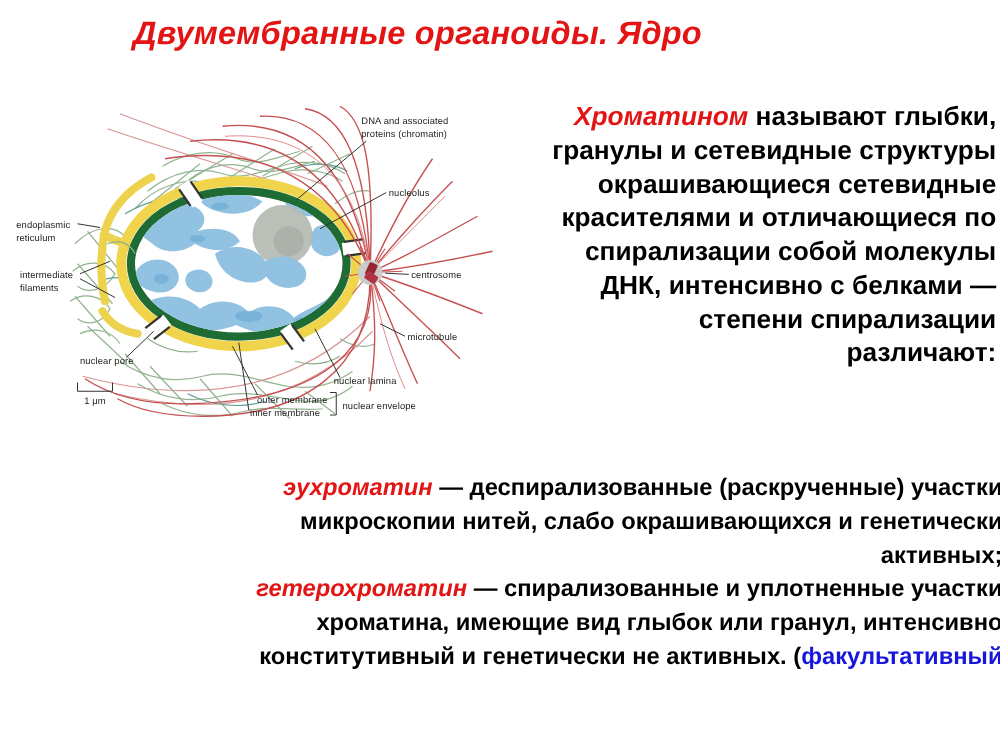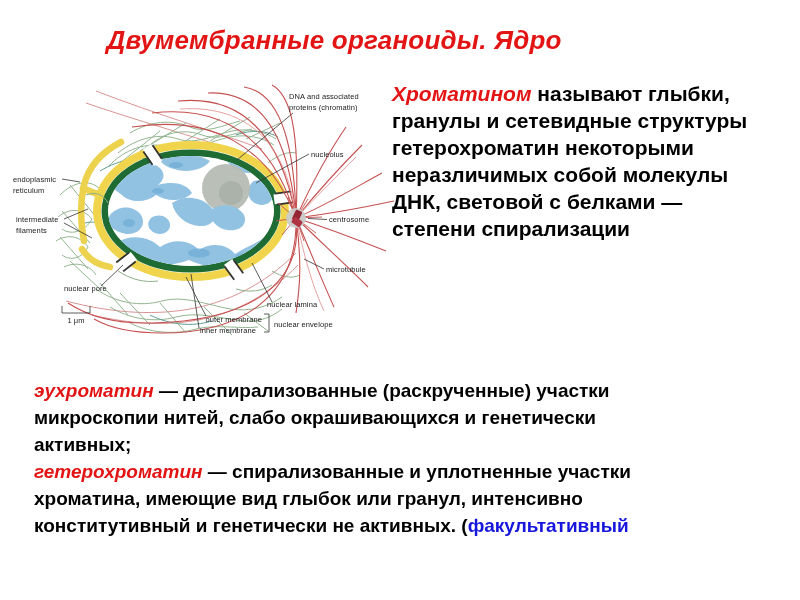--- a/index.html
+++ b/index.html
@@ -1,34 +1,34 @@
 <!DOCTYPE html>
 <html style="--title-red: #e31414; --highlight-blue: #1616dd; --body-text: #000000; --membrane-yellow: #f0d44c; --lamina-green: #1e6b33; --chromatin-blue: #92c2e2; --nucleolus-gray: #b6bcb4; --microtubule-red: #c65050; --filament-green: #8db08a; --er-yellow: #edd24d;"><head>
 <meta charset="utf-8">
 <style>
   html,body{margin:0;padding:0;background:#888;}
   .slide{
     position:relative;width:800px;height:600px;background:#ffffff;overflow:hidden;
     font-family:"Liberation Sans",sans-serif;color:var(--body-text,#000);
   }
   .title{
-    position:absolute;left:0;top:24px;width:668px;text-align:center;
+    position:absolute;left:0;top:10px;width:668px;text-align:center;
     font-size:26px;line-height:32px;font-weight:bold;font-style:italic;
     color:var(--title-red,#e31414);letter-spacing:.2px;
   }
   .diagram{position:absolute;left:0;top:75px;width:400px;height:300px;}
   .right-col{
     position:absolute;left:392px;top:80px;width:405px;
     font-size:21px;line-height:27px;font-weight:bold;
   }
   .bottom-block{
     position:absolute;left:34px;top:377px;width:768px;
     font-size:19px;line-height:27px;font-weight:bold;
   }
-  .tline{white-space:nowrap;}
+  .tline{white-space:nowrap;text-align:right;}
   .seg{color:var(--body-text,#000);}
   .seg-red{color:var(--title-red,#e31414);font-style:italic;}
   .seg-blue{color:var(--highlight-blue,#1616dd);}
   .dlabel{
     font-family:"Liberation Sans",sans-serif;font-size:7.5px;fill:#222;
     letter-spacing:.1px;
   }
   .pointer{stroke:#333;stroke-width:.8;fill:none;}
 </style>
 </head>
@@ -229,24 +229,26 @@
       <text class="dlabel" x="262" y="247" text-anchor="end">outer membrane</text>
       <text class="dlabel" x="256" y="258" text-anchor="end">inner membrane</text>
       <text class="dlabel" x="274" y="252">nuclear envelope</text>
       <text class="dlabel" x="267" y="232">nuclear lamina</text>
     </g>
   </svg>
 
   <div class="right-col">
       <div class="tline"><span class="seg seg-red">Хроматином</span><span class="seg"> называют глыбки,</span></div>
       <div class="tline"><span class="seg">гранулы и сетевидные структуры</span></div>
-      <div class="tline"><span class="seg">гетерохроматин некоторыми</span></div>
-      <div class="tline"><span class="seg">неразличимых собой молекулы</span></div>
-      <div class="tline"><span class="seg">ДНК, световой с белками —</span></div>
+      <div class="tline"><span class="seg">окрашивающиеся сетевидные</span></div>
+      <div class="tline"><span class="seg">красителями и отличающиеся по</span></div>
+      <div class="tline"><span class="seg">спирализации собой молекулы</span></div>
+      <div class="tline"><span class="seg">ДНК, интенсивно с белками —</span></div>
       <div class="tline"><span class="seg">степени спирализации</span></div>
+      <div class="tline"><span class="seg">различают:</span></div>
     </div>
 
   <div class="bottom-block">
       <div class="tline"><span class="seg seg-red">эухроматин</span><span class="seg"> — деспирализованные (раскрученные) участки</span></div>
       <div class="tline"><span class="seg">микроскопии нитей, слабо окрашивающихся и генетически</span></div>
       <div class="tline"><span class="seg">активных;</span></div>
       <div class="tline"><span class="seg seg-red">гетерохроматин</span><span class="seg"> — спирализованные и уплотненные участки</span></div>
       <div class="tline"><span class="seg">хроматина, имеющие вид глыбок или гранул, интенсивно</span></div>
       <div class="tline"><span class="seg">конститутивный и генетически не активных. (</span><span class="seg seg-blue">факультативный</span></div>
     </div>

